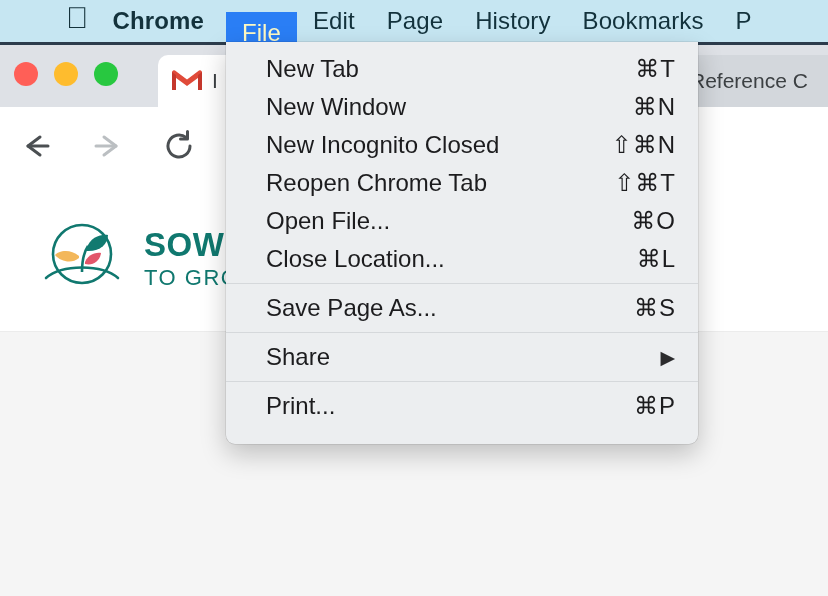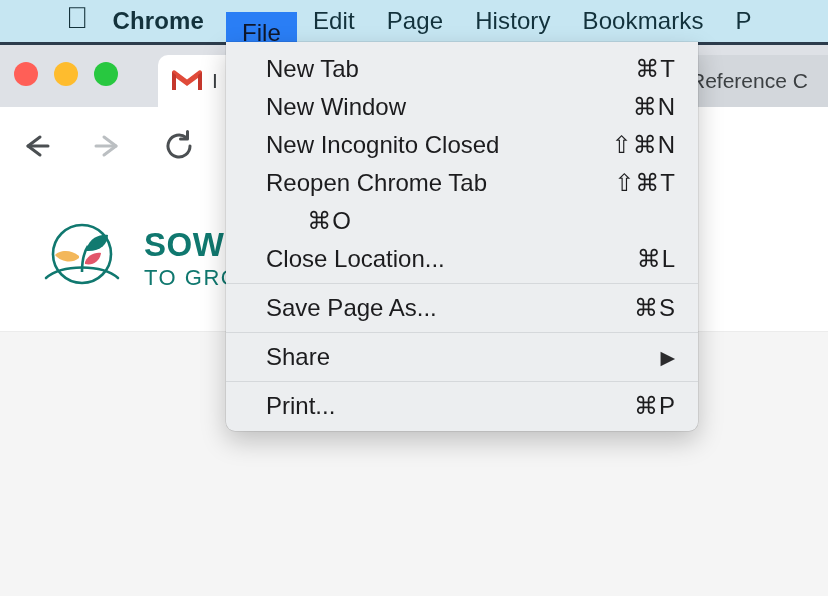--- a/index.html
+++ b/index.html
@@ -19,21 +19,21 @@
     z-index:40;
   }
   .mb-item {
     height:42px; display:flex; align-items:center;
     font-size:24px; color:#13323c; letter-spacing:.1px;
     padding:0 16px; white-space:nowrap;
   }
   .mb-apple { padding:0 14px 0 66px; }
   .apple-glyph { font-size:30px; line-height:1; color:#14323b; position:relative; top:-3px; }
   .mb-bold { font-weight:bold; padding-left:10px; padding-right:22px; }
-  .mb-item.selected { background:#2a7ef5; color:#0f172a;margin-top:24px; }
+  .mb-item.selected { background:#2a7ef5; color:#fef9c3;margin-top:24px; }
 
   
   .chrome-win {
     position:absolute; left:0; top:42px; width:828px; height:290px;
     z-index:10;
   }
   .win-topline { height:3px; background:#2c3c4c; }
   .tabstrip {
     position:relative; height:62px; background:#dee1e6;
     display:flex; align-items:flex-end;
@@ -73,21 +73,21 @@
   .logo-l2 { font-size:22px; color:#10786f; letter-spacing:1.5px; margin-top:6px; }
 
   .page-body { position:absolute; left:0; top:332px; width:828px; height:264px; background:#f5f5f5; z-index:5; }
 
   
   .menu {
     position:absolute; left:226px; top:42px; width:472px;
     background:#eceef0;
     border-radius:0 0 9px 9px;
     box-shadow:0 10px 26px rgba(0,0,0,.22), 0 0 0 .5px rgba(0,0,0,.14);
-    padding:8px 0 6px 0;
+    padding:8px 0 19px 0;
     z-index:60;
   }
   .menu-row {
     height:38px; display:flex; align-items:center;
     padding:0 22px 0 40px;
     font-size:24px; color:#1c1c1e;
   }
   .menu-label { flex:1; white-space:nowrap; }
   .menu-shortcut {
     font-size:24px; color:#1c1c1e; white-space:nowrap;
@@ -201,20 +201,21 @@
       </div>
       <div class="menu-row">
         <span class="menu-label">New Incognito Closed</span>
         <span class="menu-shortcut">⇧⌘N</span>
       </div>
       <div class="menu-row">
         <span class="menu-label">Reopen Chrome Tab</span>
         <span class="menu-shortcut">⇧⌘T</span>
       </div>
       <div class="menu-row">
+        <span class="menu-label">Open File...</span>
         <span class="menu-shortcut">⌘O</span>
       </div>
       <div class="menu-row">
         <span class="menu-label">Close Location...</span>
         <span class="menu-shortcut">⌘L</span>
       </div>
     </div>
 
     <div class="menu-sep"></div>
 

